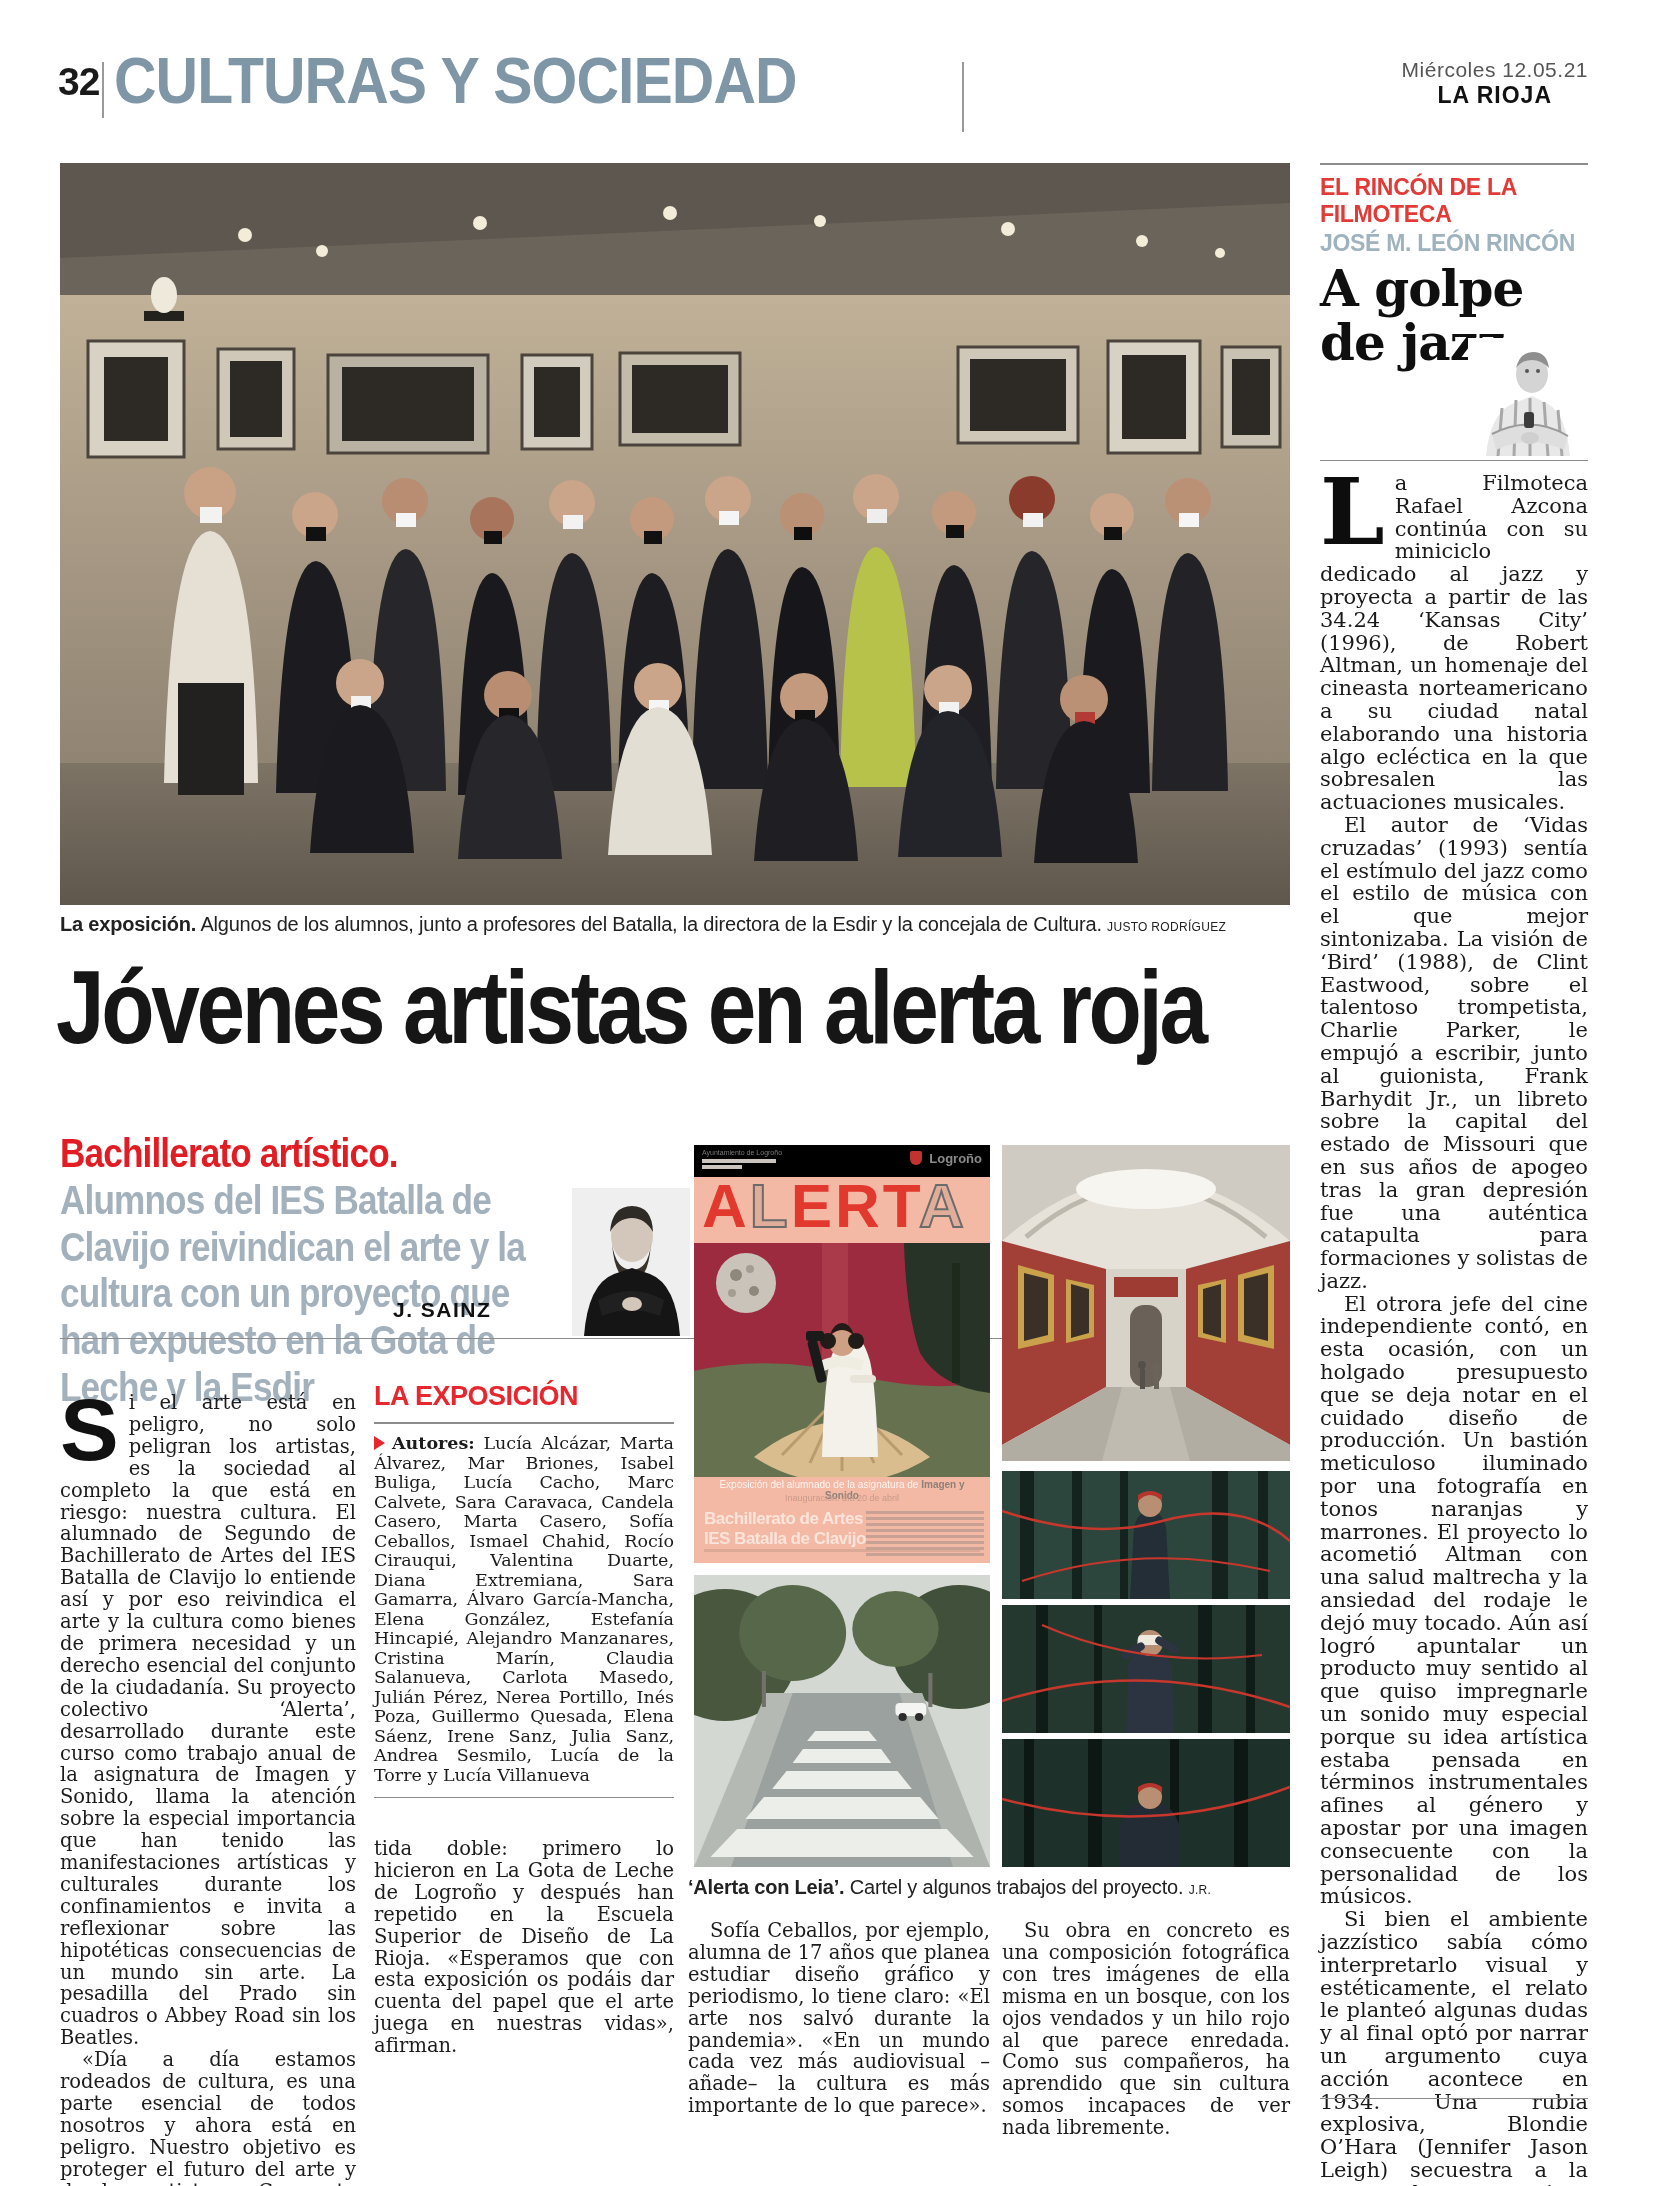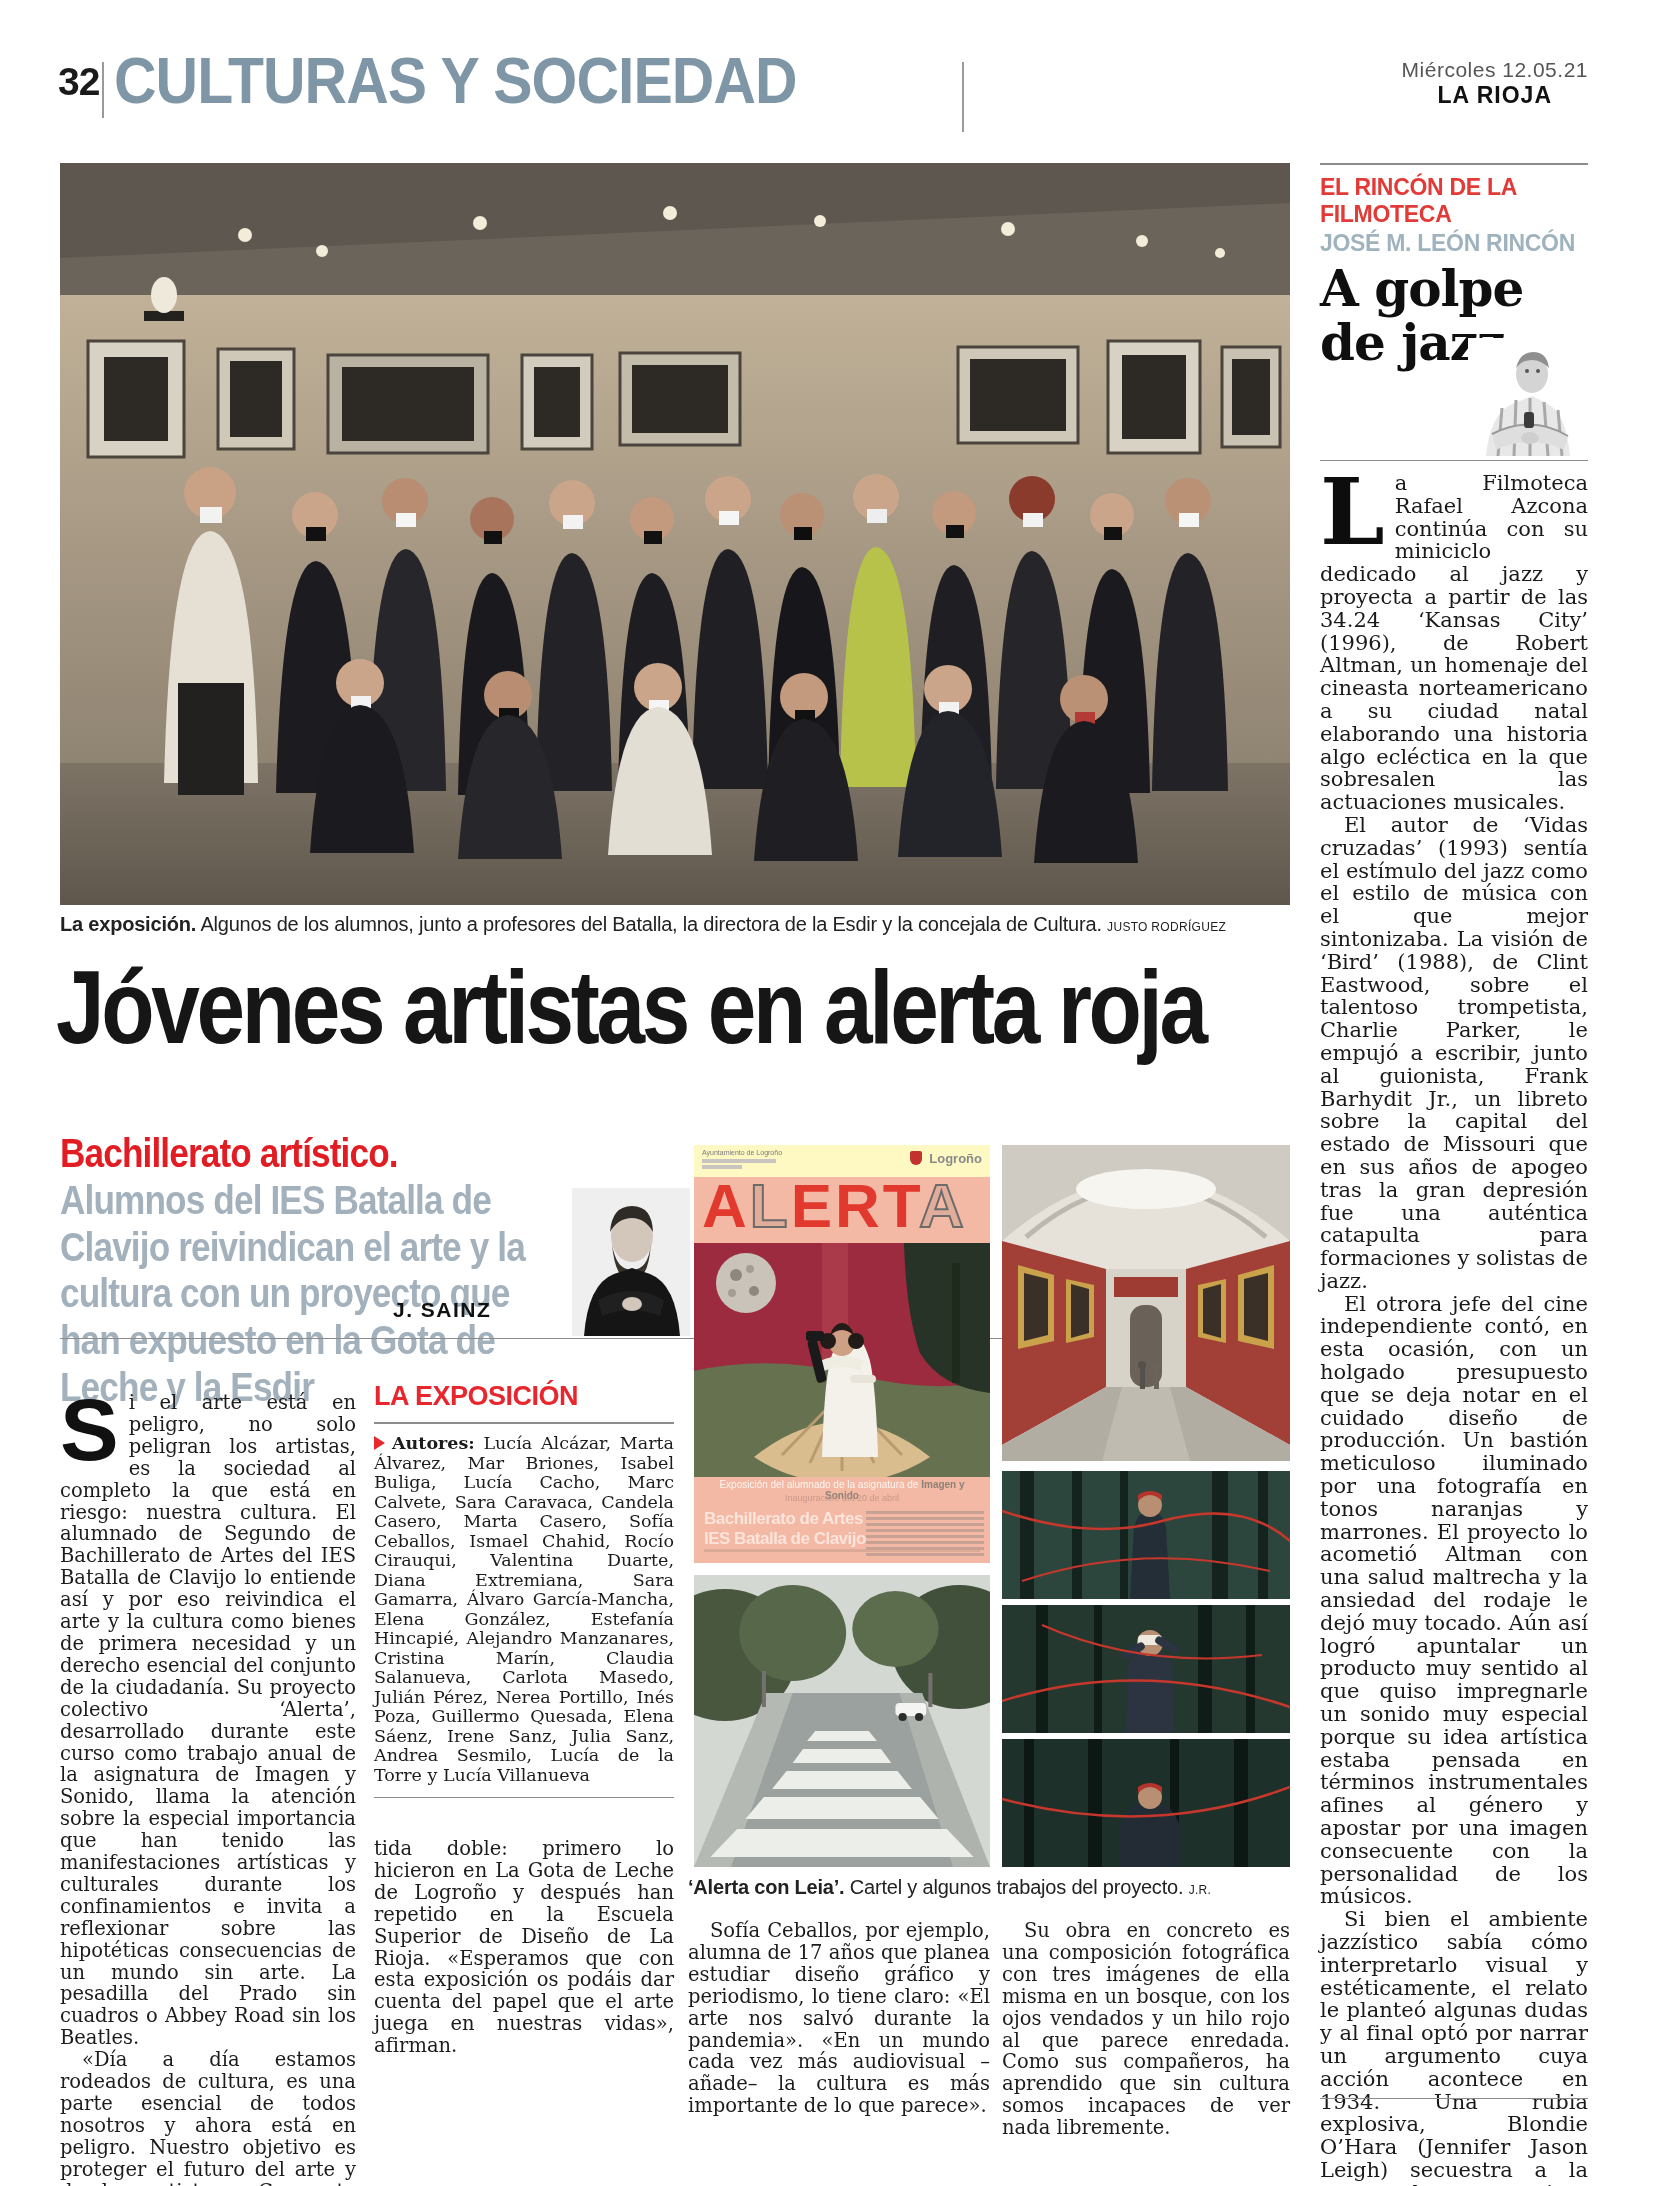--- a/index.html
+++ b/index.html
@@ -49,21 +49,21 @@
   .expo .title{font-size:27px;font-weight:bold;color:#e8262d;letter-spacing:-.5px;margin:0 0 10px 0;}
   .expo hr{border:none;border-top:1px solid #8c8c8c;margin:0;}
   .expo .item{font-family:"DejaVu Serif","Liberation Serif",serif;font-size:17.5px;line-height:19.5px;
               padding:10px 0 12px 0;text-align:justify;color:#1c1c1c;}
   .expo .item .lead{font-weight:bold;}
   .arrow{display:inline-block;width:0;height:0;border-top:7px solid transparent;border-bottom:7px solid transparent;
          border-left:11px solid #e8262d;margin-right:7px;vertical-align:-1px;}
   .expo .cont{margin-top:40px;}
   
   .poster{left:694px;top:1145px;width:296px;height:418px;background:#f4b9a4;z-index:2;}
-  .poster .phead{position:absolute;left:0;top:0;width:296px;height:32px;background:#fef9c3;}
+  .poster .phead{position:absolute;left:0;top:0;width:296px;height:32px;background:#000000;}
   .poster .ph-left{position:absolute;left:8px;top:4px;font-size:7px;color:#7b7b7b;line-height:8px;}
   .poster .ph-bar{width:74px;height:4px;background:#c9c4c0;margin-top:2px;}
   .poster .ph-logo{position:absolute;right:8px;top:6px;font-size:13px;font-weight:bold;color:#8a8a8a;}
   .poster .ph-shield{position:absolute;right:68px;top:6px;width:12px;height:14px;background:#c2332f;border-radius:2px 2px 6px 6px;}
   .poster .ptitle{position:absolute;left:8px;top:30px;width:288px;font-size:62px;font-weight:bold;
                   letter-spacing:3px;line-height:1;white-space:nowrap;}
   .poster .ptitle .solid{color:#e2392e;}
   .poster .ptitle .outline{color:rgba(90,90,90,.12);-webkit-text-stroke:2px #6b6b6b;}
   .poster .paint{position:absolute;left:0;top:98px;width:296px;height:234px;}
   .poster .pfoot{position:absolute;left:0;top:328px;width:300px;height:86px;font-family:"Liberation Sans",sans-serif;}

